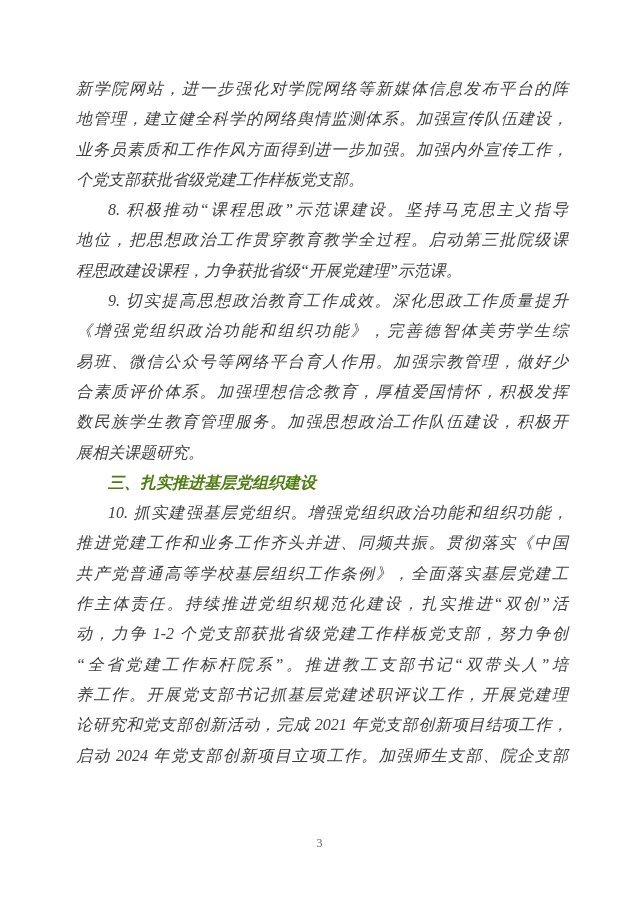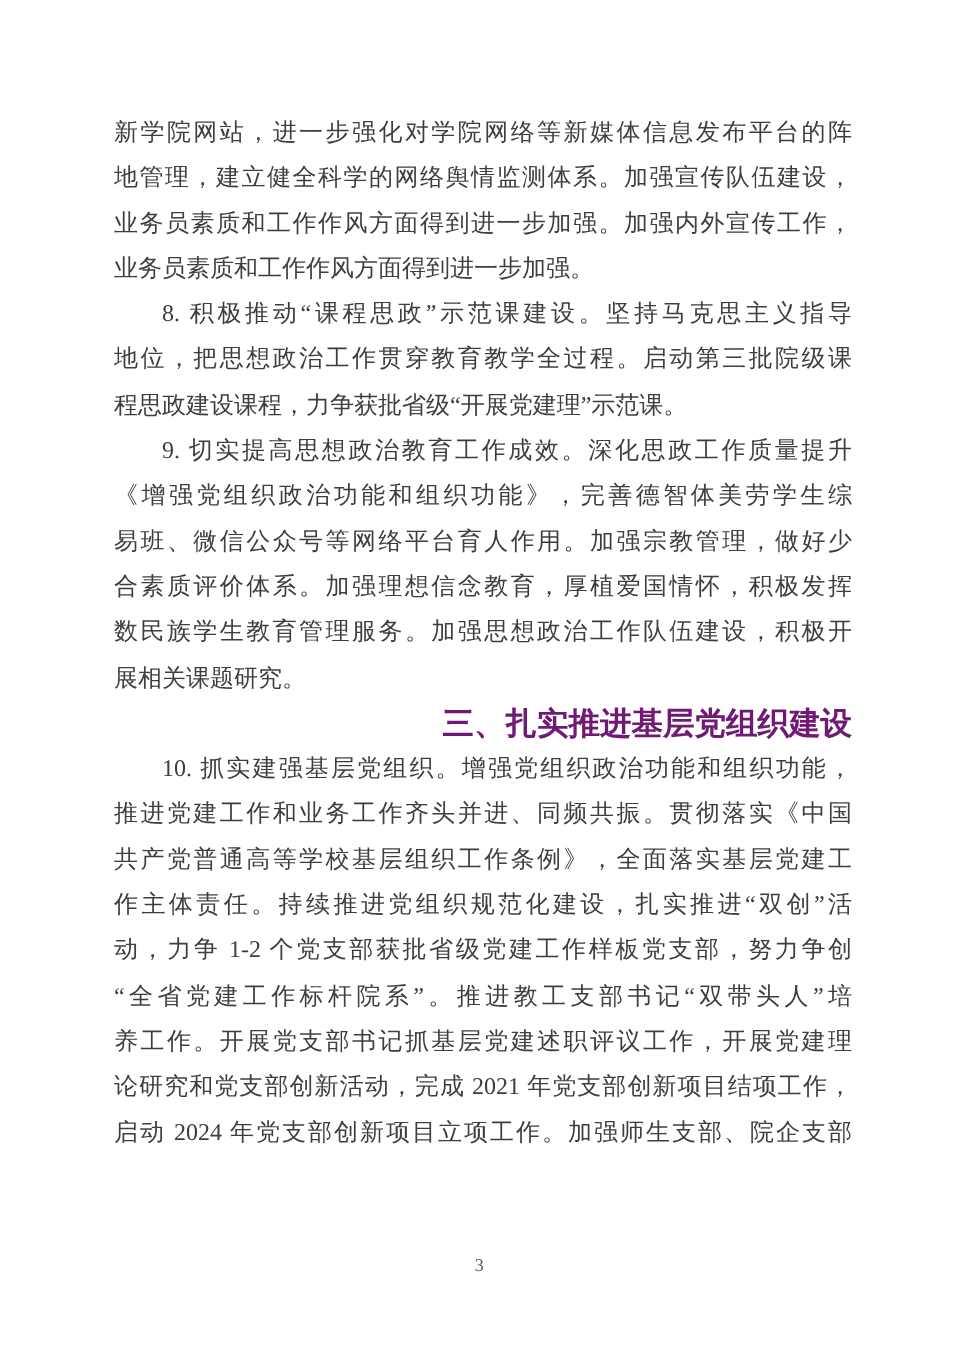--- a/index.html
+++ b/index.html
@@ -19,33 +19,34 @@
     position: absolute;
     left: 76px;
     top: 74px;
     width: 492px;
   }
   .line {
     font-size: 16px;
     line-height: 30.3px;
     color: #3e3e3e;
     text-align: justify;
+    font-style: italic;
   }
   .line.fill {
     text-align-last: justify;
   }
   .line.indent {
     text-indent: 32px;
   }
   .block.heading .line {
     font-family: "Liberation Sans", "DejaVu Sans", sans-serif;
     font-weight: 700;
-    color: #701a75;
-    font-size: 21px;
-    text-align: right;
+    color: #4d7c0f;
+    font-size: 16px;
+    text-align: left;
     text-align-last: auto;
   }
   .page-number {
     position: absolute;
     top: 836px;
     left: 0;
     width: 100%;
     text-align: center;
     font-size: 12px;
     color: #5a5a5a;
@@ -54,21 +55,21 @@
 </style>
 </head>
 <body>
 
 <div class="page">
   <div class="text-block" id="doc-body">
       <div class="block paragraph">
         <div class="line fill">新学院网站，进一步强化对学院网络等新媒体信息发布平台的阵</div>
         <div class="line fill">地管理，建立健全科学的网络舆情监测体系。加强宣传队伍建设，</div>
         <div class="line fill">业务员素质和工作作风方面得到进一步加强。加强内外宣传工作，</div>
-        <div class="line">业务员素质和工作作风方面得到进一步加强。</div>
+        <div class="line">个党支部获批省级党建工作样板党支部。</div>
       </div>
       <div class="block paragraph">
         <div class="line indent fill">8. 积极推动“课程思政”示范课建设。坚持马克思主义指导</div>
         <div class="line fill">地位，把思想政治工作贯穿教育教学全过程。启动第三批院级课</div>
         <div class="line">程思政建设课程，力争获批省级“开展党建理”示范课。</div>
       </div>
       <div class="block paragraph">
         <div class="line indent fill">9. 切实提高思想政治教育工作成效。深化思政工作质量提升</div>
         <div class="line fill">《增强党组织政治功能和组织功能》，完善德智体美劳学生综</div>
         <div class="line fill">易班、微信公众号等网络平台育人作用。加强宗教管理，做好少</div>

